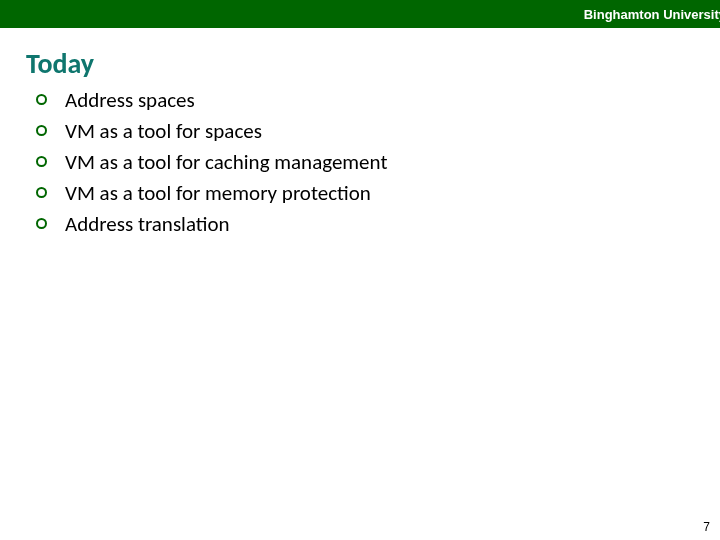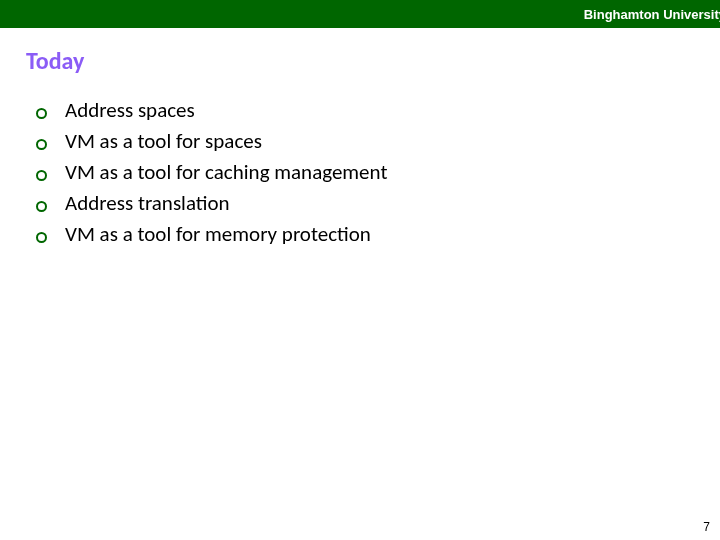--- a/index.html
+++ b/index.html
@@ -1,22 +1,22 @@
 <!DOCTYPE html>
 <html><head>
 <meta charset="utf-8">
 <style>
   * { margin: 0; padding: 0; box-sizing: border-box; }
   html, body { width: 720px; height: 540px; font-family: Calibri, "Segoe UI", Arial, sans-serif; background: #fff; overflow: hidden; }
   .slide { position: relative; width: 720px; height: 540px; }
   .topbar { background: #006600; color: #fff; height: 28px; display: flex; align-items: center; justify-content: flex-end; padding-right: 0; }
   .topbar-text { font-size: 13px; font-weight: bold; font-family: Arial, sans-serif; white-space: nowrap; margin-right: -6px; }
-  .title { font-size: 24px; font-weight: bold; color: #8b5cf6; margin: 18px 0 22px 26px; }
+  .title { font-size: 28px; font-weight: bold; color: #0f766e; margin: 18px 0 6px 26px; }
   .bullets { list-style: none; margin-left: 36px; }
-  .bullets li { display: flex; align-items: center; margin-bottom: 4px; }
+  .bullets li { display: flex; align-items: flex-start; margin-bottom: 4px; }
   .bullet-marker { width: 11px; height: 11px; border: 2px solid #006600; border-radius: 50%; margin-top: 7px; margin-right: 18px; flex-shrink: 0; }
   .bullet-text { font-size: 21px; color: #000; line-height: 1.28; }
   .pagenum { position: absolute; bottom: 6px; right: 10px; font-size: 12px; color: #000; font-family: Arial, sans-serif; }
 </style>
 </head>
 <body>
 
 <div class="slide">
   <div class="topbar">
     <span class="topbar-text">Binghamton University</span>
@@ -32,22 +32,22 @@
     <li>
       <span class="bullet-marker"></span>
       <span class="bullet-text">VM as a tool for spaces</span>
     </li>
     <li>
       <span class="bullet-marker"></span>
       <span class="bullet-text">VM as a tool for caching management</span>
     </li>
     <li>
       <span class="bullet-marker"></span>
-      <span class="bullet-text">Address translation</span>
+      <span class="bullet-text">VM as a tool for memory protection</span>
     </li>
     <li>
       <span class="bullet-marker"></span>
-      <span class="bullet-text">VM as a tool for memory protection</span>
+      <span class="bullet-text">Address translation</span>
     </li>
   </ul>
 
   <div class="pagenum">7</div>
 </div>
 
 </body></html>

